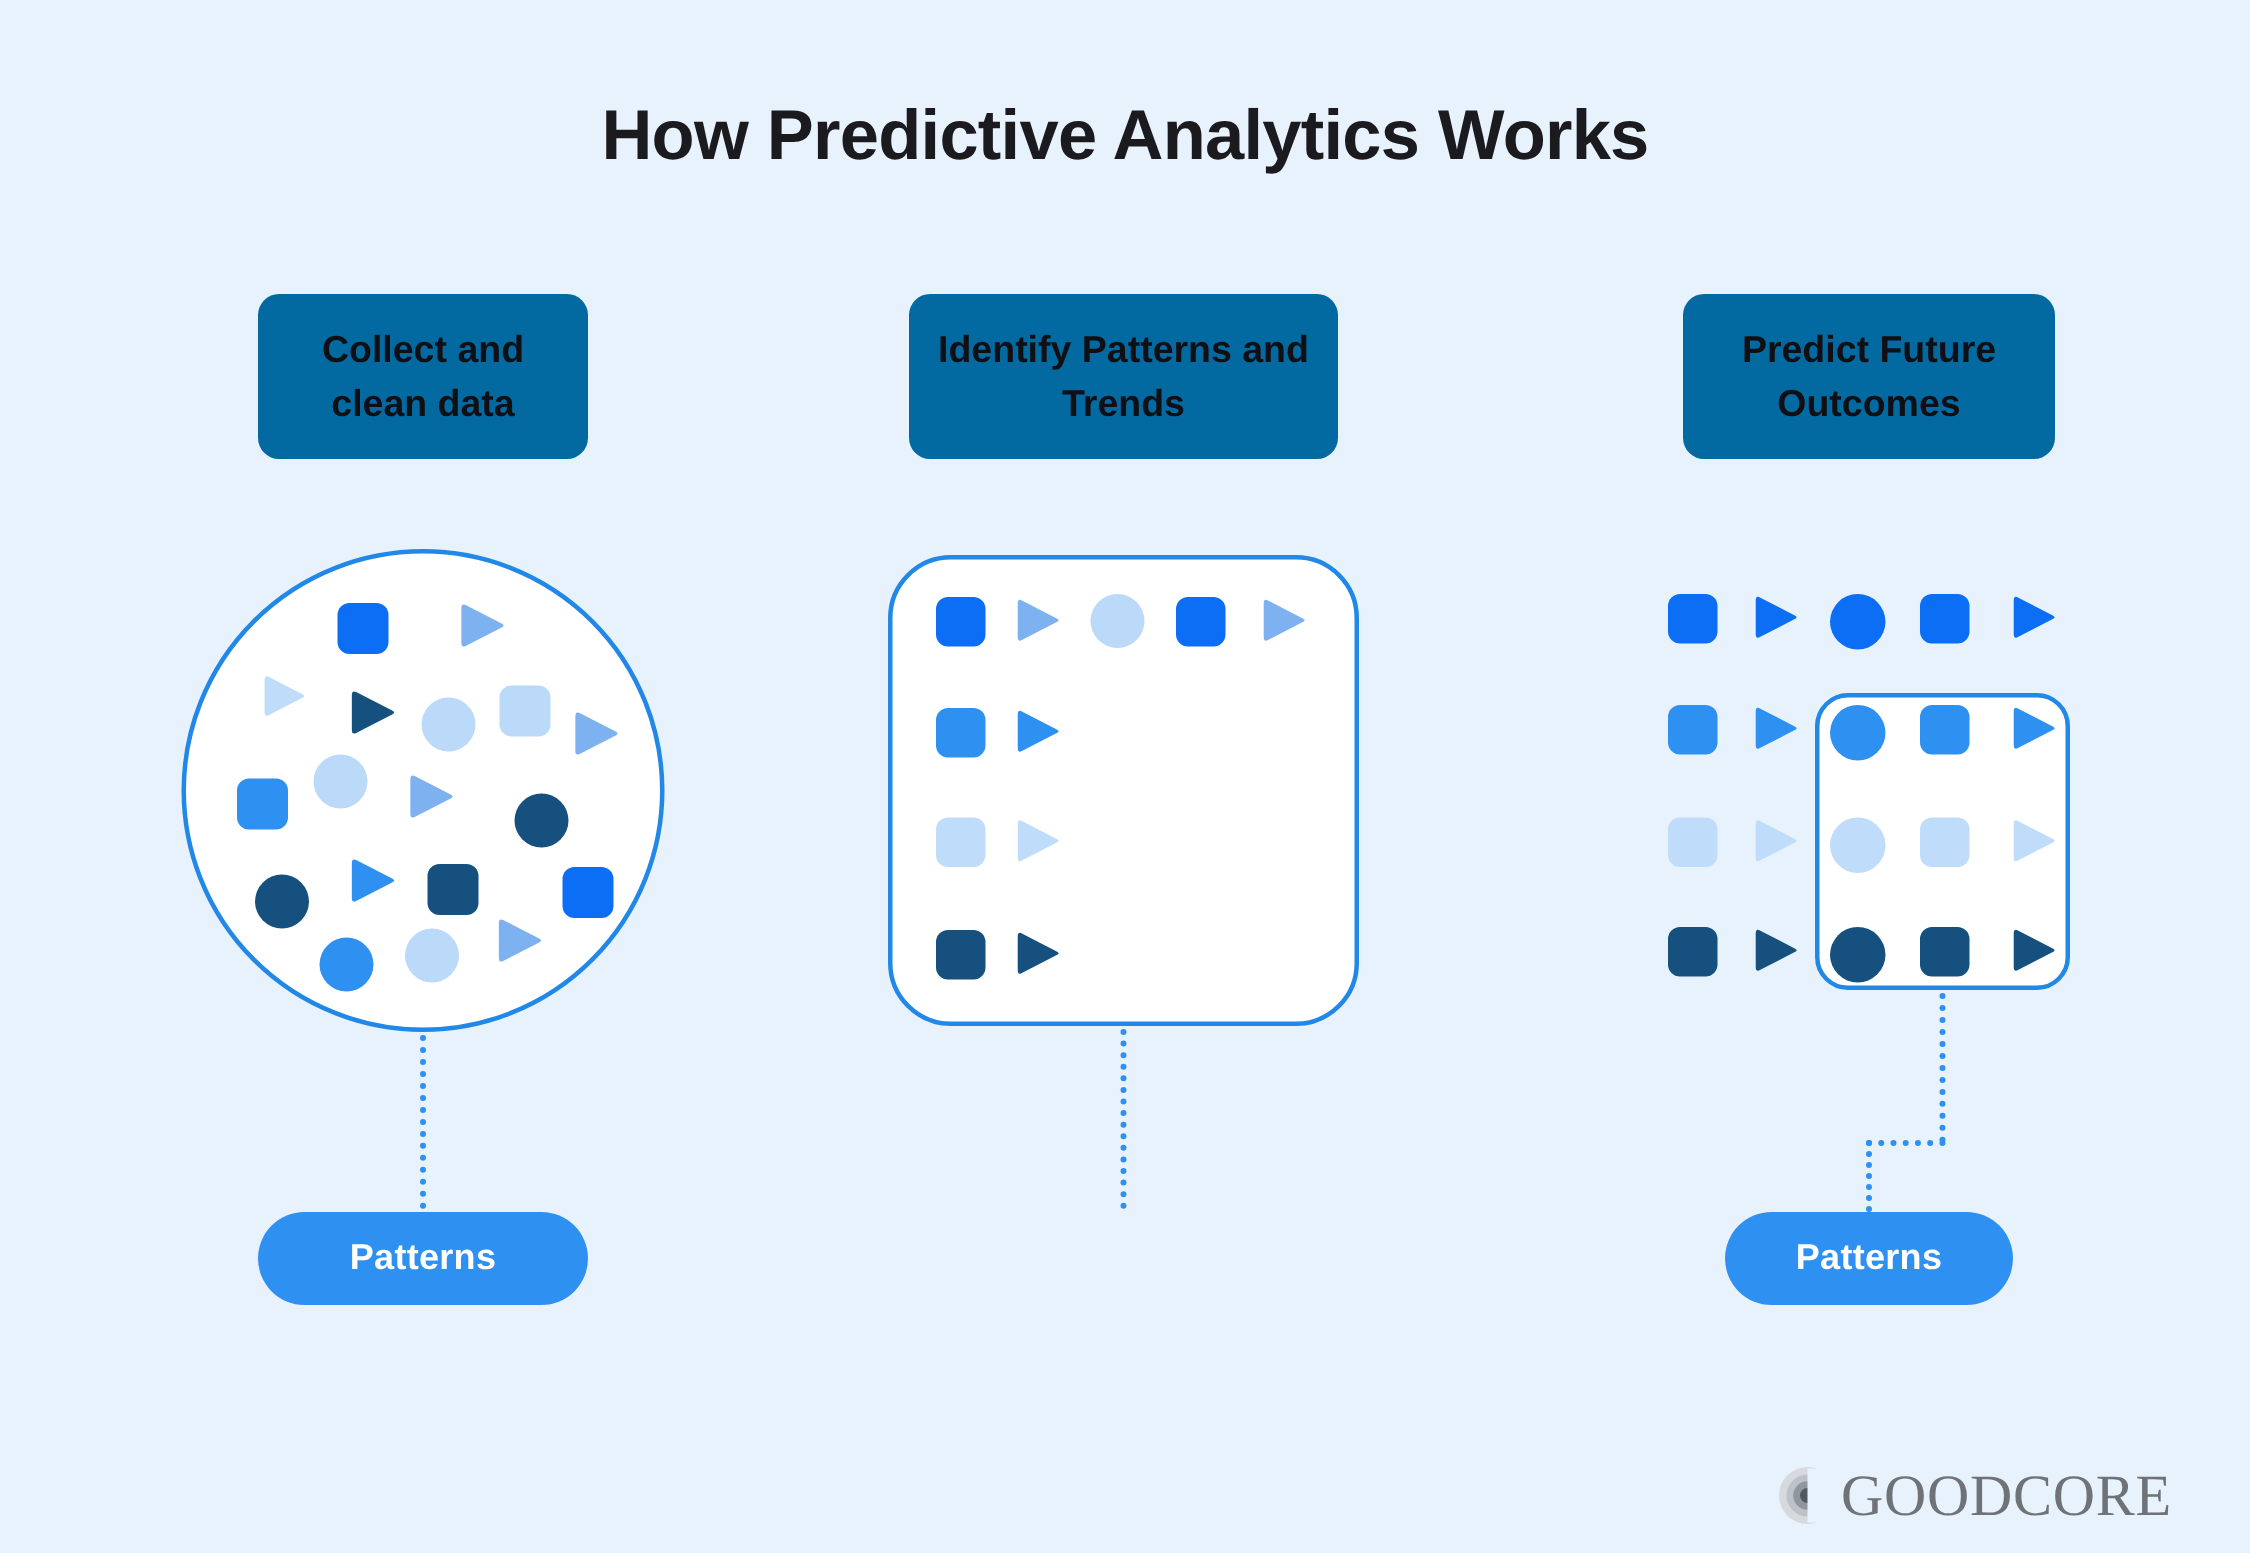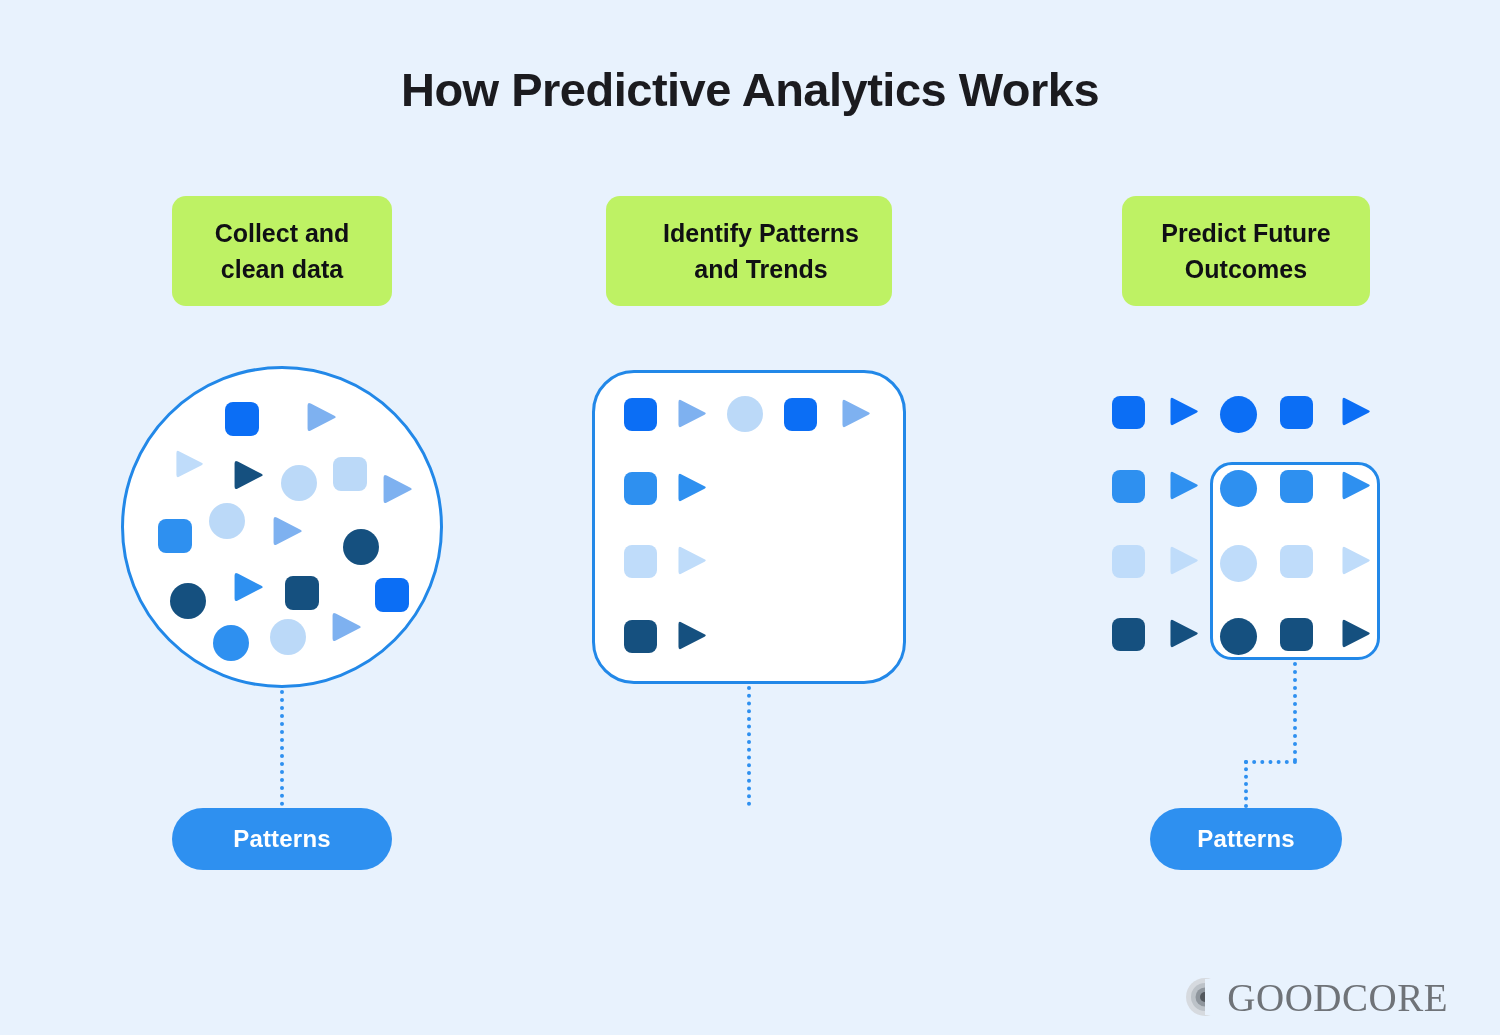--- a/index.html
+++ b/index.html
@@ -31,35 +31,35 @@
     font-size: 47px;
     font-weight: bold;
     letter-spacing: -0.5px;
     color: #1b1b1f;
     line-height: 1.2;
   }
 
   
   .step-card {
     position: absolute;
-    background: #bef264;
+    background: #0369a1;
     border-radius: 14px;
     display: flex;
     align-items: center;
     justify-content: center;
     text-align: center;
     color: #101014;
     font-weight: bold;
     font-size: 25px;
     line-height: 1.45;
     padding: 10px 14px;
     box-sizing: border-box;
   }
   #step-card-1 { left: 172px; top: 196px; width: 220px; height: 110px; }
-  #step-card-2 { left: 606px; top: 196px; width: 286px; height: 110px; padding-left: 38px; }
+  #step-card-2 { left: 606px; top: 196px; width: 286px; height: 110px; }
   #step-card-3 { left: 1122px; top: 196px; width: 248px; height: 110px; }
 
   
   .panel { position: absolute; }
 
   
   #panel-circle {
     left: 121px;
     top: 366px;
     width: 322px;

